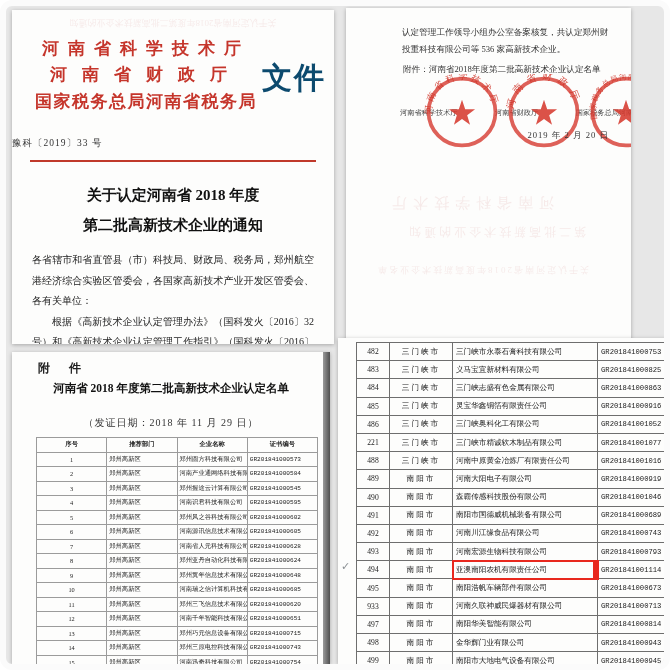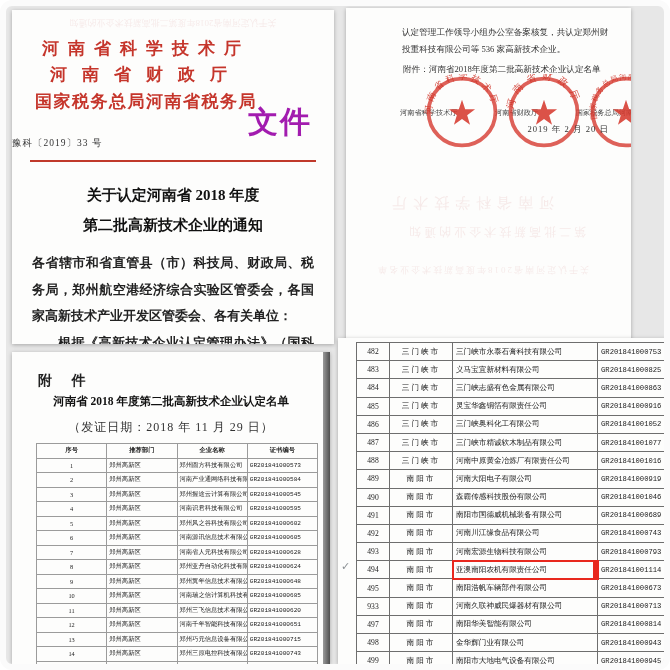--- a/index.html
+++ b/index.html
@@ -10,44 +10,44 @@
   }
   .page{position:absolute;background:#fdfdfc;box-shadow:0 1px 4px rgba(0,0,0,.28);overflow:hidden;}
   
   .page-tl{left:6px;top:4px;width:322px;height:334px;}
   .ghost{color:#c77;opacity:.14;filter:blur(.7px);transform:scale(-1,-1);white-space:nowrap;}
   .tl-ghost{position:absolute;top:6px;left:0;right:0;text-align:center;font-size:9px;}
   .red-head{margin-top:26px;padding:0 70px 0 16px;text-align:center;color:#c5352b;font-weight:bold;position:relative;}
   .red-head .l1{font-size:17px;letter-spacing:9px;line-height:1.55;}
   .red-head .l2{font-size:17px;letter-spacing:15px;line-height:1.55;}
   .red-head .l3{font-size:17px;letter-spacing:1.5px;line-height:1.55;}
-  .file-label{position:absolute;right:22px;top:22px;font-size:30px;font-weight:bold;color:#a21caf;letter-spacing:2px;margin-top:44px;}
+  .file-label{position:absolute;right:8px;top:22px;font-size:30px;font-weight:bold;color:#0c4a6e;letter-spacing:2px;}
   .doc-number{text-align:left;font-size:9.5px;margin-top:22px;color:#333;letter-spacing:1px;}
   .red-rule{height:2px;background:#c0392b;margin:10px 18px 0 18px;}
   .doc-title{margin-top:18px;text-align:center;font-size:15px;font-weight:bold;line-height:2.0;color:#111;}
-  .doc-body{margin:10px 20px 14px 20px;font-size:13px;line-height:2.05;text-align:justify;color:#222;font-weight:bold;}
+  .doc-body{margin:10px 20px 14px 20px;font-size:10px;line-height:2.05;text-align:justify;color:#222;}
   .doc-body .p2{text-indent:2em;}
   
   .page-tr{left:340px;top:2px;width:285px;height:334px;}
   .tr-text{margin:16px 16px 0 56px;font-size:8.6px;line-height:1.95;color:#333;}
   .tr-attach{margin:6px 16px 0 40px;font-size:8.6px;color:#333;padding-left:17px;}
   .seals{position:absolute;left:0;top:66px;width:100%;height:84px;}
   .seal{position:absolute;width:76px;height:76px;}
   .seal svg{width:100%;height:100%;}
   .sig-row{position:absolute;left:54px;top:100px;width:262px;display:flex;justify-content:space-between;font-size:7.2px;color:#444;white-space:nowrap;}
-  .tr-date{position:absolute;right:22px;top:116px;font-size:8.6px;color:#333;letter-spacing:1px;}
+  .tr-date{position:absolute;right:22px;top:122px;font-size:8.6px;color:#333;letter-spacing:1px;}
   .tr-ghost1{position:absolute;top:185px;left:40px;font-size:15px;letter-spacing:6px;}
   .tr-ghost2{position:absolute;top:215px;left:60px;font-size:12px;letter-spacing:3px;}
   .tr-ghost3{position:absolute;top:255px;left:30px;font-size:9px;letter-spacing:2px;}
   
   .page-bl{left:6px;top:346px;width:318px;height:312px;}
   .bl-edge{position:absolute;right:0;top:0;width:7px;height:100%;background:linear-gradient(90deg,#9a9a9a,#4f4f4f);}
-  .attach-label{margin:20px 0 0 26px;font-size:14px;font-weight:bold;letter-spacing:8px;color:#222;}
+  .attach-label{margin:8px 0 0 26px;font-size:12px;font-weight:bold;letter-spacing:8px;color:#222;}
   .bl-title{text-align:center;font-size:11.5px;font-weight:bold;margin-top:4px;color:#111;}
-  .bl-date{text-align:center;font-size:12px;margin-top:10px;color:#333;letter-spacing:1px;}
+  .bl-date{text-align:center;font-size:10px;margin-top:20px;color:#333;letter-spacing:1px;}
   table{border-collapse:collapse;table-layout:fixed;}
   .bl-table{margin:7px auto 0 24px;width:282px;font-size:6.3px;color:#222;}
   .bl-table th,.bl-table td{border:1px solid #9b9b9b;padding:1px 2px;overflow:hidden;white-space:nowrap;height:11.5px;}
   .bl-table th{font-weight:bold;text-align:center;}
   .bl-table td:nth-child(1){width:18px;text-align:center;}
   .bl-table td:nth-child(2){width:52px;}
   .bl-table td:nth-child(3){width:128px;}
   .bl-table td:nth-child(4){width:76px;font-family:"Liberation Mono","DejaVu Sans Mono",monospace;font-size:6.1px;}
   
   .page-br{left:332px;top:332px;width:332px;height:326px;}
@@ -278,21 +278,21 @@
             <td>灵宝华鑫铜箔有限责任公司</td>
             <td>GR201841000916</td>
           </tr>
           <tr>
             <td>486</td>
             <td>三门峡市</td>
             <td>三门峡奥科化工有限公司</td>
             <td>GR201841001052</td>
           </tr>
           <tr>
-            <td>487</td>
+            <td>221</td>
             <td>三门峡市</td>
             <td>三门峡市精诚软木制品有限公司</td>
             <td>GR201841001077</td>
           </tr>
           <tr>
             <td>488</td>
             <td>三门峡市</td>
             <td>河南中原黄金冶炼厂有限责任公司</td>
             <td>GR201841001016</td>
           </tr>

